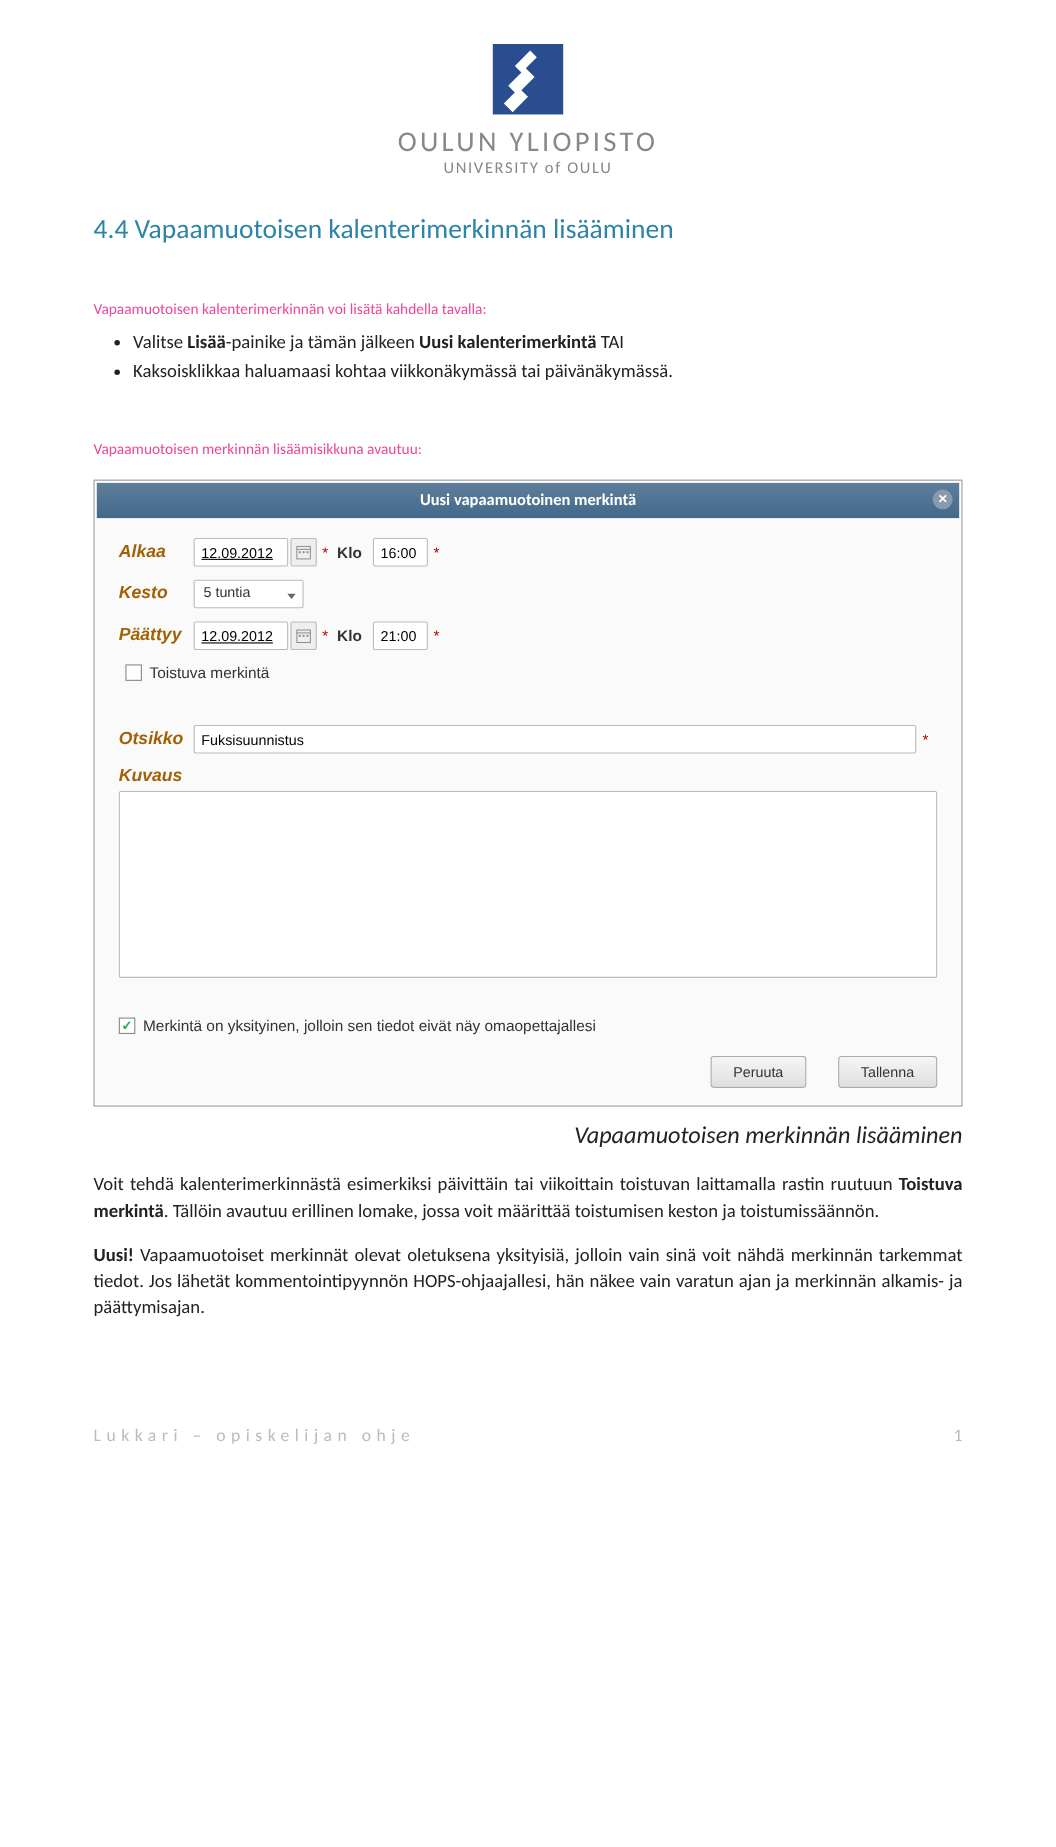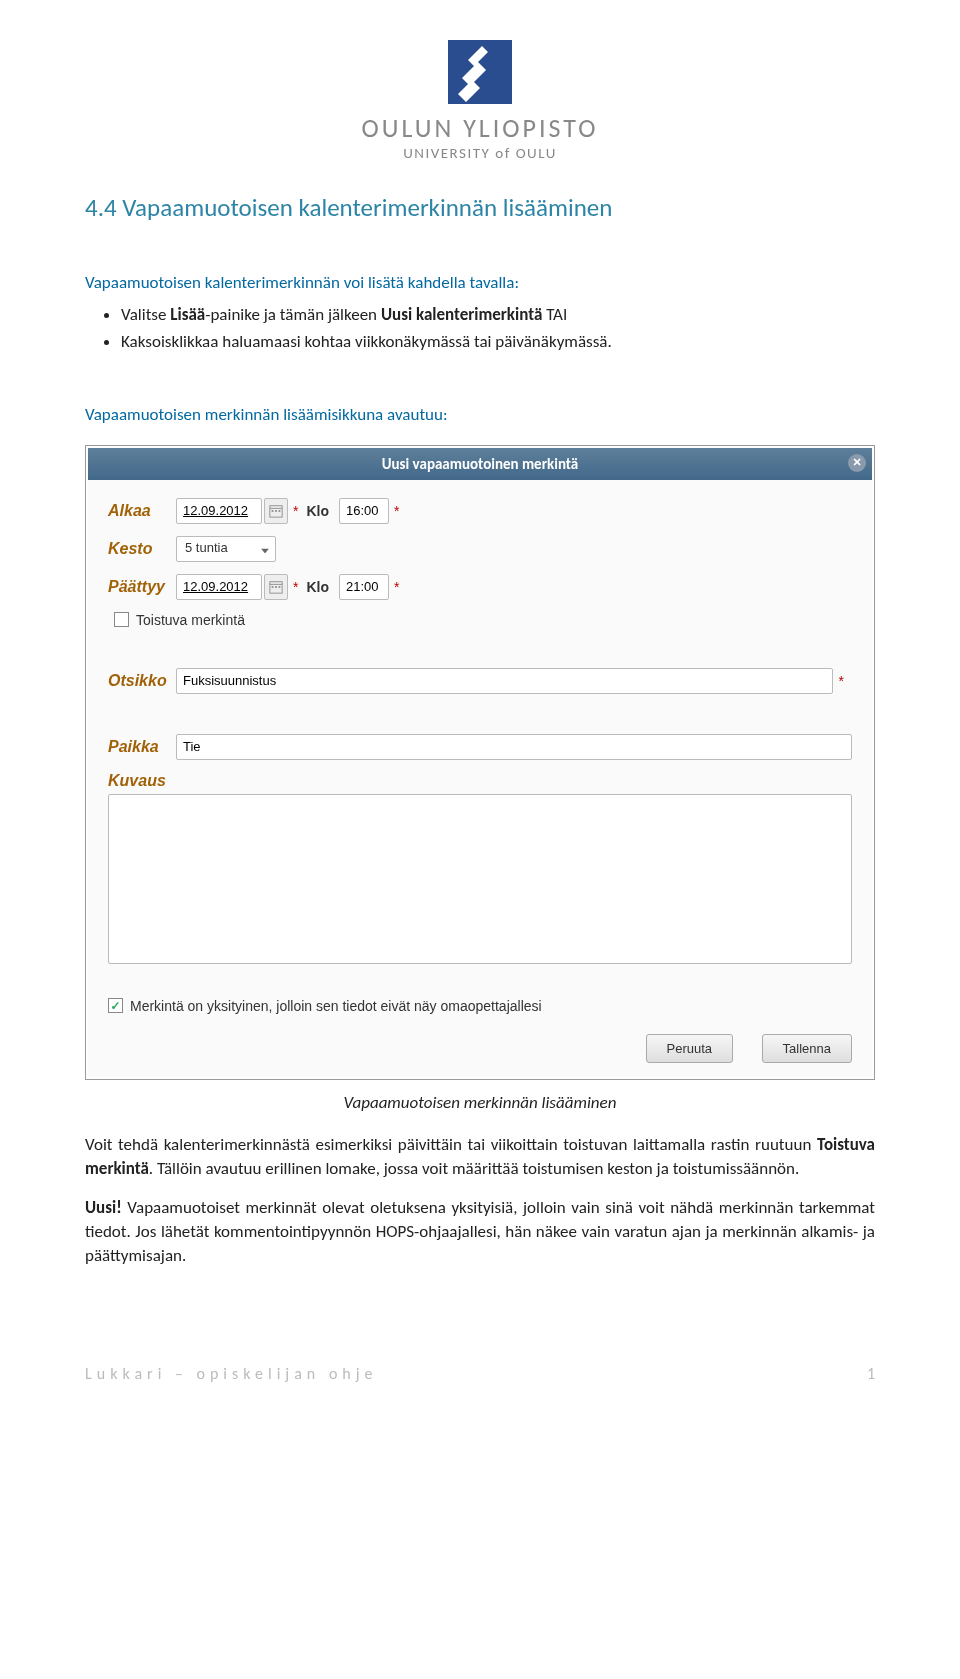--- a/index.html
+++ b/index.html
@@ -38,23 +38,23 @@
     letter-spacing: 1.5px;
     font-weight: 300;
   }
   .section-heading {
     color: #2c84a6;
     font-size: 25px;
     font-weight: 400;
     margin-bottom: 18px;
   }
   .body-text {
-    font-size: 17px;
+    font-size: 14px;
     line-height: 1.4;
-    color: #0369a1;
+    color: #ec4899;
     margin-bottom: 6px;
     margin-top: 48px;
   }
   .bullet-list {
     margin: 8px 0 14px 0;
     padding-left: 36px;
   }
   .bullet-list li {
     font-size: 17px;
     line-height: 1.45;
@@ -203,23 +203,23 @@
   .btn {
     display: inline-block;
     border: 1px solid #aaa;
     background: linear-gradient(#f6f6f6, #dedede);
     font-size: 13px;
     padding: 6px 20px;
     border-radius: 3px;
     margin-left: 24px;
   }
   .caption {
-    text-align: center;
+    text-align: right;
     font-style: italic;
-    font-size: 17px;
+    font-size: 22px;
     color: #222;
     margin: 12px 0 20px 0;
   }
   .para {
     font-size: 17px;
     line-height: 1.4;
     color: #222;
     text-align: justify;
     margin-bottom: 16px;
   }
@@ -333,24 +333,20 @@
       </div>
 
       
       <div class="form-row wide-row">
         <span class="form-label">Otsikko</span>
         <input class="form-input wide-input" value="Fuksisuunnistus" style="">
         <span class="req">*</span>
       </div>
 
       
-      <div class="form-row wide-row">
-        <span class="form-label">Paikka</span>
-        <input class="form-input wide-input" value="Tie" style="">
-      </div>
 
       
       <div class="form-row" style="align-items:flex-start; margin-bottom:4px;">
         <span class="form-label">Kuvaus</span>
       </div>
       <textarea class="textarea" style=""></textarea>
 
       
       <div class="privacy-row">
         <span class="cb checked"></span>

